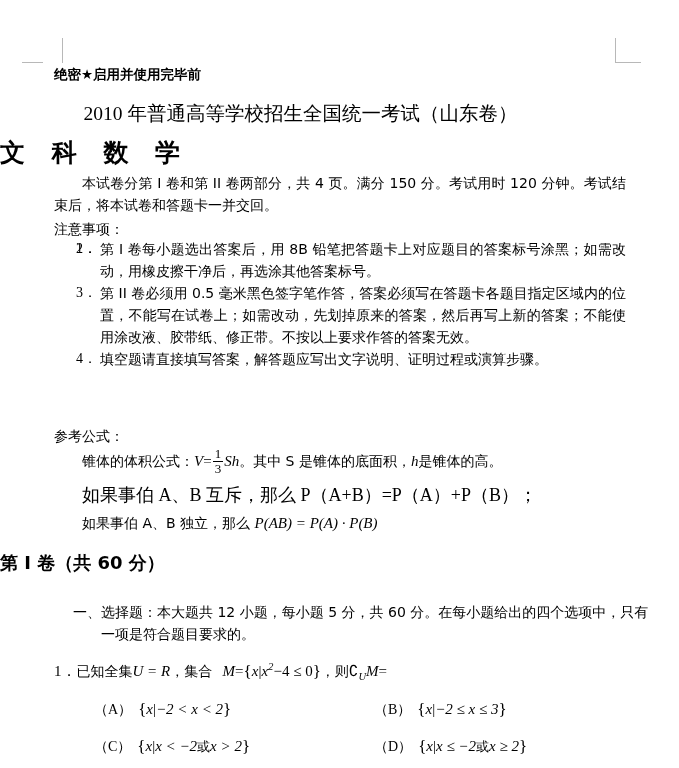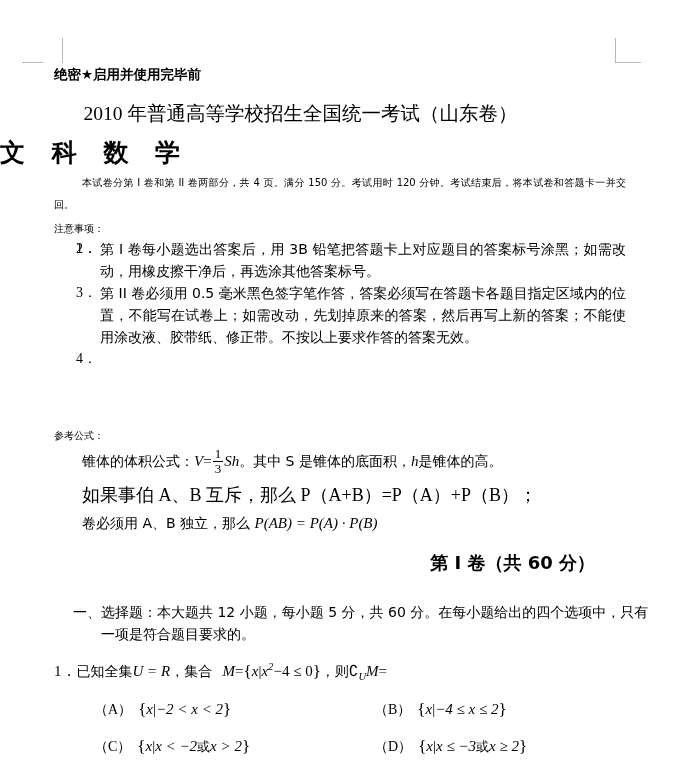--- a/index.html
+++ b/index.html
@@ -101,21 +101,21 @@
     text-align: left;
     font-size: 25px;
     font-weight: bold;
     font-family: "DejaVu Sans", sans-serif;
     letter-spacing: 9px;
     white-space: nowrap;
   }
 
   .body-text {
     position: absolute;
-    font-size: 10px;
+    font-size: 14px;
     line-height: 22px;
     font-family: "DejaVu Sans", sans-serif;
     text-align: justify;
   }
 
   .intro {
     left: 54px;
     top: 172px;
     width: 572px;
     text-indent: 28px;
@@ -220,26 +220,25 @@
     font-size: 0.72em;
     vertical-align: super;
     font-family: "Liberation Serif", serif;
     font-style: italic;
   }
 
   .section-header {
     position: absolute;
     left: 0; right: 0;
     top: 551px;
-    text-align: right;
+    text-align: left;
     font-size: 18px;
     font-weight: bold;
     font-family: "DejaVu Sans", sans-serif;
     white-space: nowrap;
-    margin-left: 8px;
   }
 
   .choice-intro {
     position: absolute;
     left: 36px;
     top: 601px;
     width: 592px;
     font-size: 14px;
     line-height: 22px;
     font-family: "DejaVu Sans", sans-serif;
@@ -331,41 +330,42 @@
   <div class="body-text intro">本试卷分第 I 卷和第 II 卷两部分，共 4 页。满分 150 分。考试用时 120 分钟。考试结束后，将本试卷和答题卡一并交回。</div>
 
   <div class="body-text notice-label">注意事项：</div>
 
   <ul class="notice-list">
     <li>
       <span class="num">1．</span>
     </li>
     <li>
       <span class="num">2．</span>
-      <span>第 I 卷每小题选出答案后，用 3B 铅笔把答题卡上对应题目的答案标号涂黑；如需改动，用橡皮擦干净后，再选涂其他答案标号。</span>
+      <span>第 I 卷每小题选出答案后，用 8B 铅笔把答题卡上对应题目的答案标号涂黑；如需改动，用橡皮擦干净后，再选涂其他答案标号。</span>
     </li>
     <li>
       <span class="num">3．</span>
       <span>第 II 卷必须用 0.5 毫米黑色签字笔作答，答案必须写在答题卡各题目指定区域内的位置，不能写在试卷上；如需改动，先划掉原来的答案，然后再写上新的答案；不能使用涂改液、胶带纸、修正带。不按以上要求作答的答案无效。</span>
     </li>
     <li>
       <span class="num">4．</span>
+      <span>填空题请直接填写答案，解答题应写出文字说明、证明过程或演算步骤。</span>
     </li>
   </ul>
 
   <div class="body-text formula-label">参考公式：</div>
 
   <div class="formula-cone">
     <span>锥体的体积公式：</span><span class="mi">V</span><span class="mu">=</span><span class="frac"><span class="num-part">1</span><span class="den-part">3</span></span><span class="mi">S</span><span class="mi">h</span><span>。其中 S 是锥体的底面积，</span><span class="mi">h</span><span>是锥体的高。</span>
   </div>
 
   <div class="formula-p1">如果事伯 A、B 互斥，那么 P（A+B）=P（A）+P（B）；</div>
 
   <div class="formula-p2">
-    <span>卷必须用 A、B 独立，那么 </span><span class="mi">P(AB) = P(A) · P(B)</span>
+    <span>如果事伯 A、B 独立，那么 </span><span class="mi">P(AB) = P(A) · P(B)</span>
   </div>
 
   <div class="section-header">第 I 卷（共 60 分）</div>
 
   <div class="choice-intro">
     <span>一、选择题：本大题共 12 小题，每小题 5 分，共 60 分。在每小题给出的四个选项中，只有</span>
     <span class="cont">一项是符合题目要求的。</span>
   </div>
 
   <div class="question">
@@ -373,28 +373,28 @@
     <span class="set-expr"><span class="mi">M</span><span class="op">=</span><span class="brace">{</span><span>x</span><span class="op">|</span><span>x</span><span class="sup">2</span><span class="op">−4 ≤ 0</span><span class="brace">}</span></span><span>，</span><span>则</span><span class="complement"><span>∁</span><span class="sub">U</span></span><span class="mi">M</span><span class="mu">=</span>
   </div>
 
   <div class="options">
 
     <div class="option-row">
       <div class="option-cell col-left">
         <span class="option-tag">（A）</span><span class="set-expr"><span class="brace">{</span><span>x</span><span class="op">|</span><span>−2 &lt; x &lt; 2</span><span class="brace">}</span></span>
       </div>
       <div class="option-cell col-right">
-        <span class="option-tag">（B）</span><span class="set-expr"><span class="brace">{</span><span>x</span><span class="op">|</span><span>−4 ≤ x ≤ 2</span><span class="brace">}</span></span>
+        <span class="option-tag">（B）</span><span class="set-expr"><span class="brace">{</span><span>x</span><span class="op">|</span><span>−2 ≤ x ≤ 3</span><span class="brace">}</span></span>
       </div>
     </div>
 
     <div class="option-row">
       <div class="option-cell col-left">
         <span class="option-tag">（C）</span><span class="set-expr"><span class="brace">{</span><span>x</span><span class="op">|</span><span>x &lt; −2</span><span class="cn">或</span><span>x &gt; 2</span><span class="brace">}</span></span>
       </div>
       <div class="option-cell col-right">
-        <span class="option-tag">（D）</span><span class="set-expr"><span class="brace">{</span><span>x</span><span class="op">|</span><span>x ≤ −3</span><span class="cn">或</span><span>x ≥ 2</span><span class="brace">}</span></span>
+        <span class="option-tag">（D）</span><span class="set-expr"><span class="brace">{</span><span>x</span><span class="op">|</span><span>x ≤ −2</span><span class="cn">或</span><span>x ≥ 2</span><span class="brace">}</span></span>
       </div>
     </div>
 
   </div>
 
 </div>
 
 </body></html>

